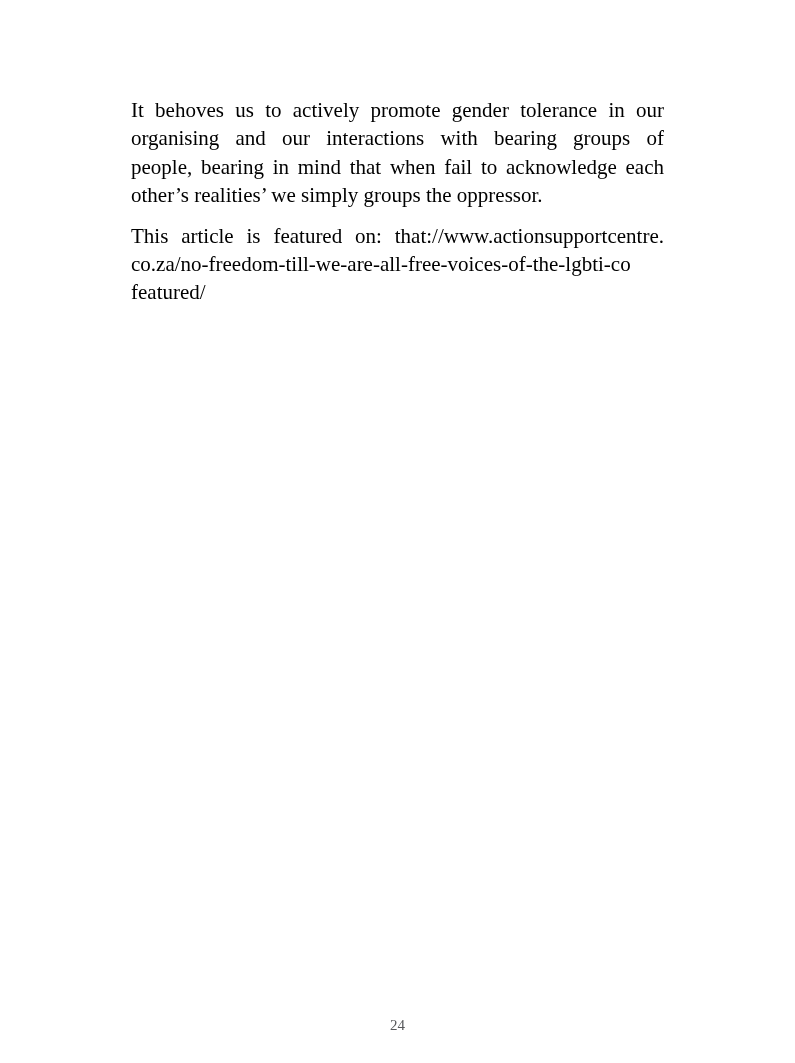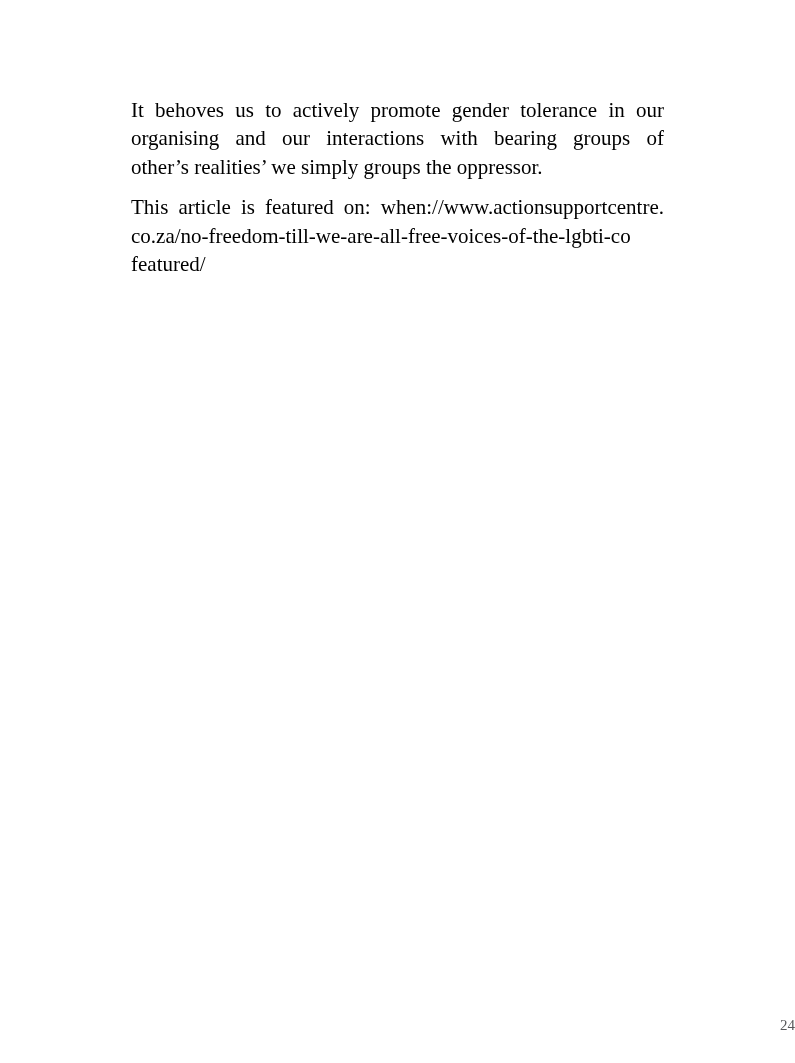--- a/index.html
+++ b/index.html
@@ -34,42 +34,43 @@
   }
   .line.just {
     text-align: justify;
     text-align-last: justify;
   }
   .page-number {
     position: absolute;
     left: 0;
     right: 0;
     top: 1016px;
-    text-align: right;
+    text-align: center;
     font-size: 15px;
     line-height: 18px;
     color: #58595b;
     font-family: "Liberation Serif", serif;
   }
 </style>
 </head>
 <body>
 
 <div class="page">
 
   <div class="text-block">
 
     <p class="para">
       <span class="line just">It behoves us to actively promote gender tolerance in our</span>
       <span class="line just">organising and our interactions with bearing groups of</span>
+      <span class="line just">people, bearing in mind that when fail to acknowledge each</span>
       <span class="line">other’s realities’ we simply groups the oppressor.</span>
     </p>
 
     <p class="para">
-      <span class="line just">This article is featured on: when://www.actionsupportcentre.</span>
+      <span class="line just">This article is featured on: that://www.actionsupportcentre.</span>
       <span class="line">co.za/no-freedom-till-we-are-all-free-voices-of-the-lgbti-co</span>
       <span class="line">featured/</span>
     </p>
 
   </div>
 
   <div class="page-number">24</div>
 
 </div>
 

